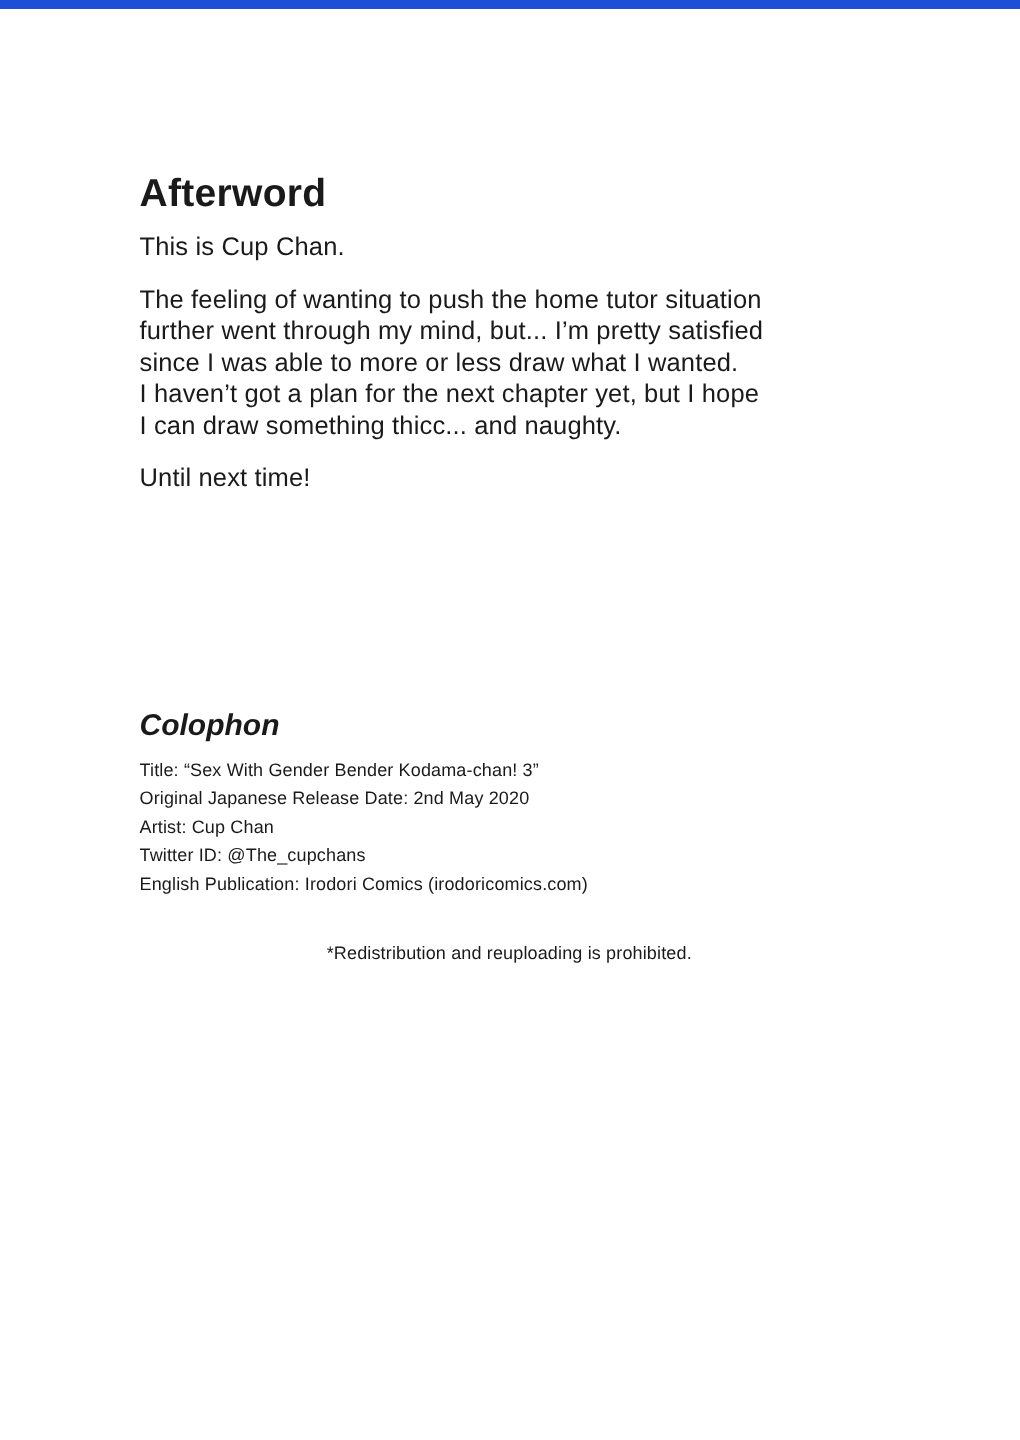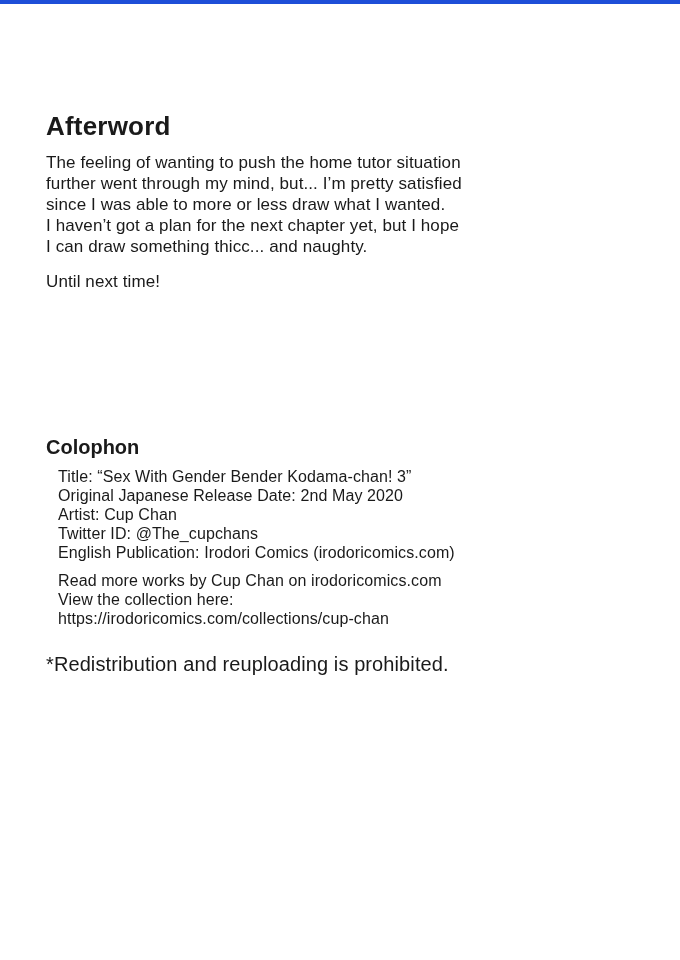--- a/index.html
+++ b/index.html
@@ -9,22 +9,22 @@
     background: #ffffff;
     font-family: "Liberation Sans", sans-serif;
     color: #1a1a1a;
     overflow: hidden;
   }
   .page {
     position: relative;
     width: 680px;
     height: 960px;
     background: #ffffff;
-    border-top: 4px solid #1d4ed8;
-    padding: 105px 94px 0 46px;
+    border-top: 6px solid #1d4ed8;
+    padding: 105px 94px 0 93px;
   }
   .afterword-title {
     font-size: 26px;
     line-height: 34px;
     font-weight: 700;
     letter-spacing: 0.2px;
     margin-bottom: 9px;
   }
   .body-paragraph {
     font-size: 17px;
@@ -34,66 +34,65 @@
     letter-spacing: 0.1px;
   }
   .colophon-section {
     margin-top: 142px;
   }
   .colophon-title {
     font-size: 20px;
     line-height: 26px;
     font-weight: 700;
     margin-bottom: 7px;
+    font-style: italic;
   }
   .meta-paragraph {
-    font-size: 16px;
+    font-size: 12px;
     line-height: 19px;
     white-space: pre-line;
     margin-bottom: 9px;
     letter-spacing: 0.1px;
-    margin-left: 12px;
   }
   .notice-paragraph {
-    font-size: 20px;
+    font-size: 12px;
     line-height: 19px;
     white-space: pre-line;
     margin-top: 27px;
     letter-spacing: 0.1px;
+    text-align: center;
   }
 </style>
 </head>
 <body>
 
 <main class="page">
 
   <section>
     <h1 class="afterword-title">Afterword</h1>
 
 
+    <p class="body-paragraph">This is Cup Chan.</p>
 
 
     <p class="body-paragraph">The feeling of wanting to push the home tutor situation
 further went through my mind, but... I’m pretty satisfied
 since I was able to more or less draw what I wanted.
 I haven’t got a plan for the next chapter yet, but I hope
 I can draw something thicc... and naughty.</p>
 
     <p class="body-paragraph">Until next time!</p>
   </section>
 
   <section class="colophon-section">
     <h2 class="colophon-title">Colophon</h2>
 
     <p class="meta-paragraph">Title: “Sex With Gender Bender Kodama-chan! 3”
 Original Japanese Release Date: 2nd May 2020
 Artist: Cup Chan
 Twitter ID: @The_cupchans
 English Publication: Irodori Comics (irodoricomics.com)</p>
 
-    <p class="meta-paragraph">Read more works by Cup Chan on irodoricomics.com
-View the collection here:
-https://irodoricomics.com/collections/cup-chan</p>
 
     <p class="notice-paragraph">*Redistribution and reuploading is prohibited.</p>
   </section>
 
 </main>
 
 </body></html>

